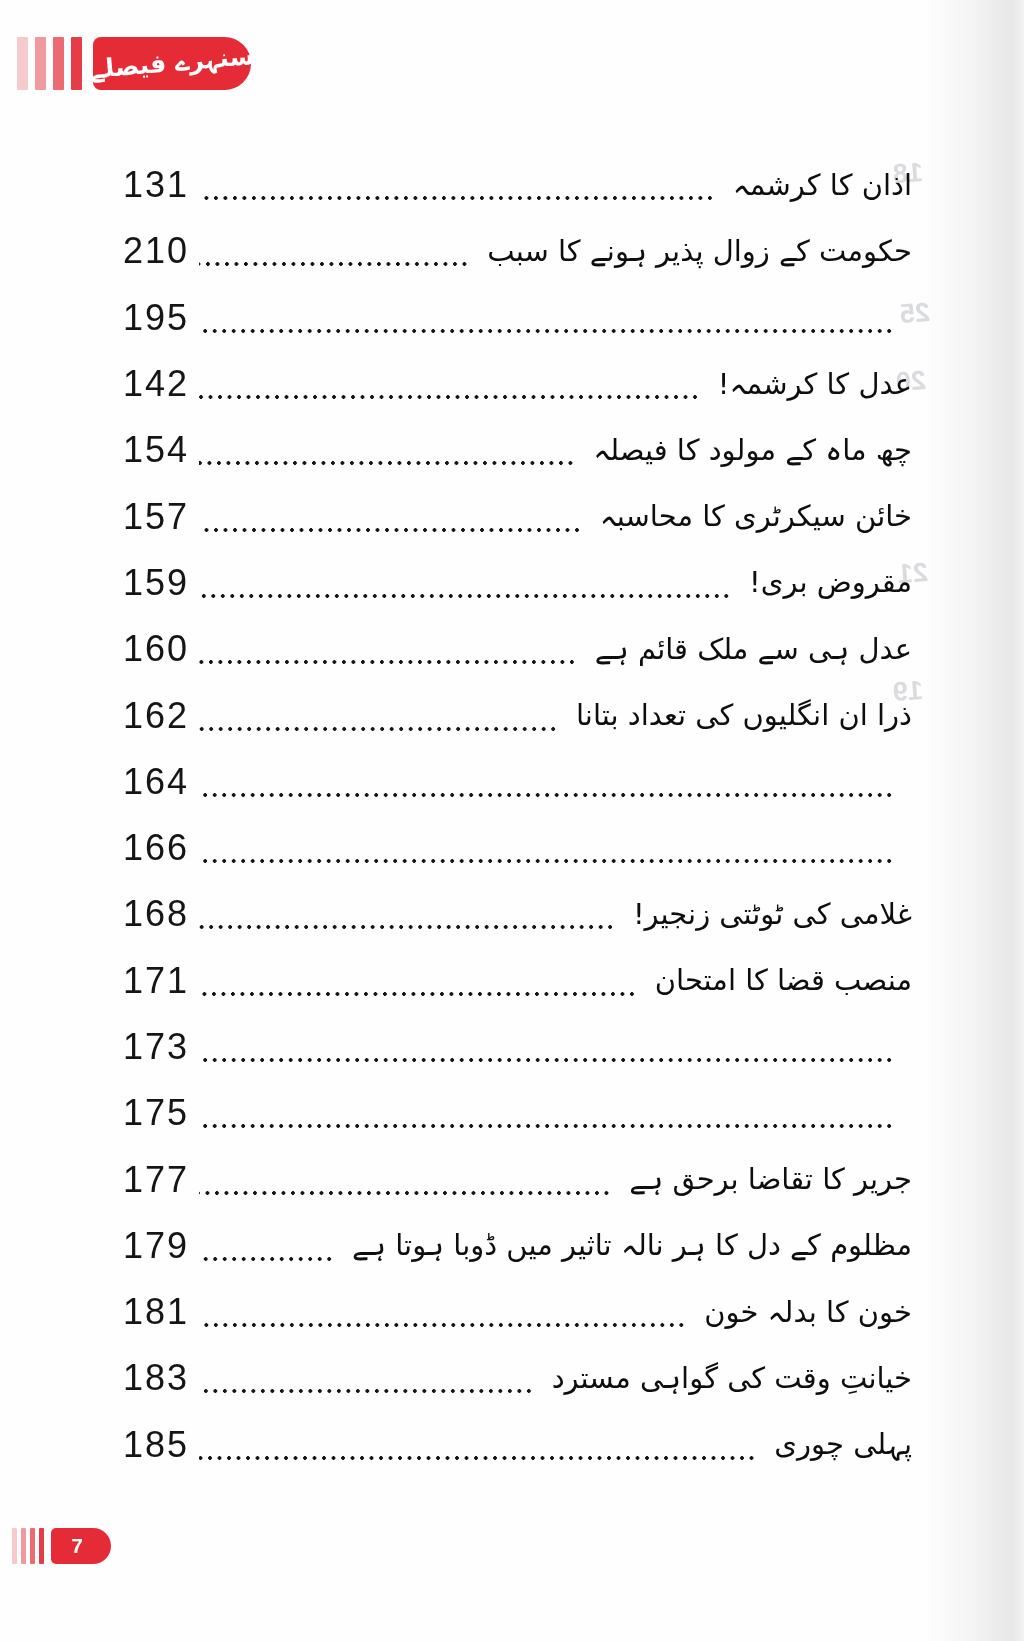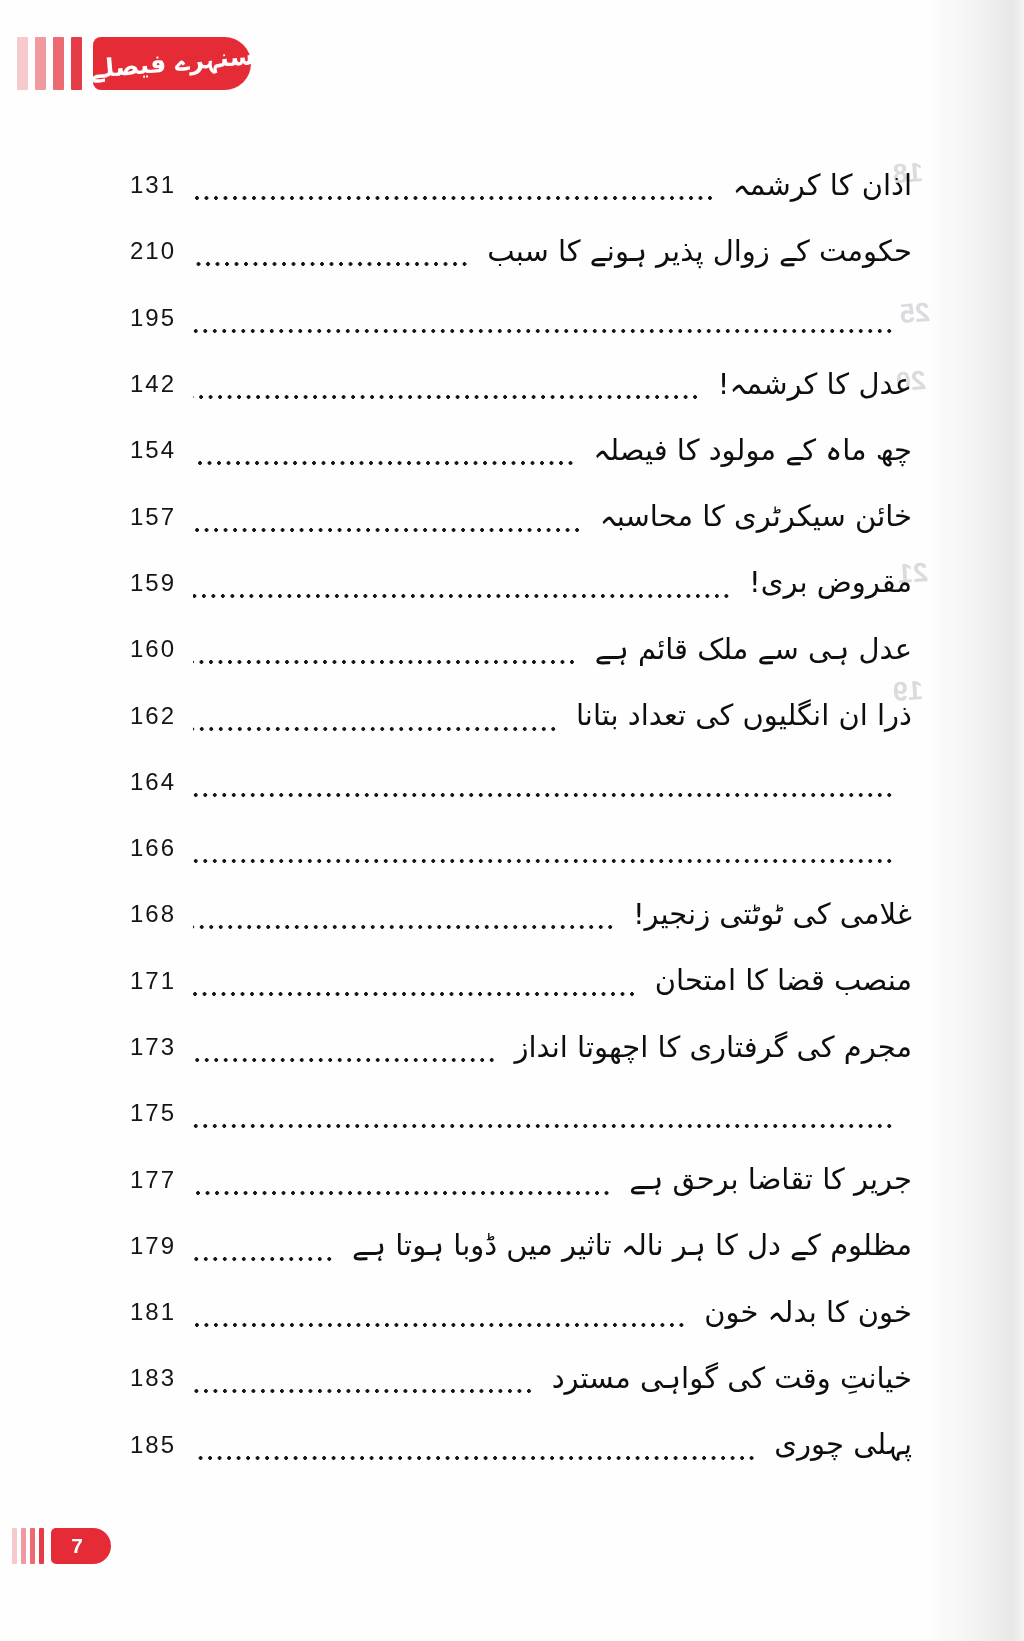--- a/index.html
+++ b/index.html
@@ -79,21 +79,21 @@
     margin:0 18px 0 10px;   
     position:relative;top:13px;
     background-image:radial-gradient(circle, #151515 1.8px, rgba(0,0,0,0) 2.1px);
     background-size:9.5px 6px;
     background-repeat:repeat-x;
     background-position:right center;
   }
   .toc-page{
     direction:ltr;
     font-family:"Liberation Sans", sans-serif;
-    font-size:24px;
+    font-size:36px;
     letter-spacing:2px;
     color:#151515;
     min-width:60px;
     text-align:center;
     line-height:1;
   }
 
   
   .ghost{
     position:absolute;
@@ -195,21 +195,20 @@
       <span class="toc-page">168</span>
     </div>
 
     <div class="toc-row">
       <span class="toc-title">منصب قضا کا امتحان</span>
       <span class="toc-leader"></span>
       <span class="toc-page">171</span>
     </div>
 
     <div class="toc-row">
-      <span class="toc-title">مجرم کی گرفتاری کا اچھوتا انداز</span>
       <span class="toc-leader"></span>
       <span class="toc-page">173</span>
     </div>
 
     <div class="toc-row">
       <span class="toc-leader"></span>
       <span class="toc-page">175</span>
     </div>
 
     <div class="toc-row">

